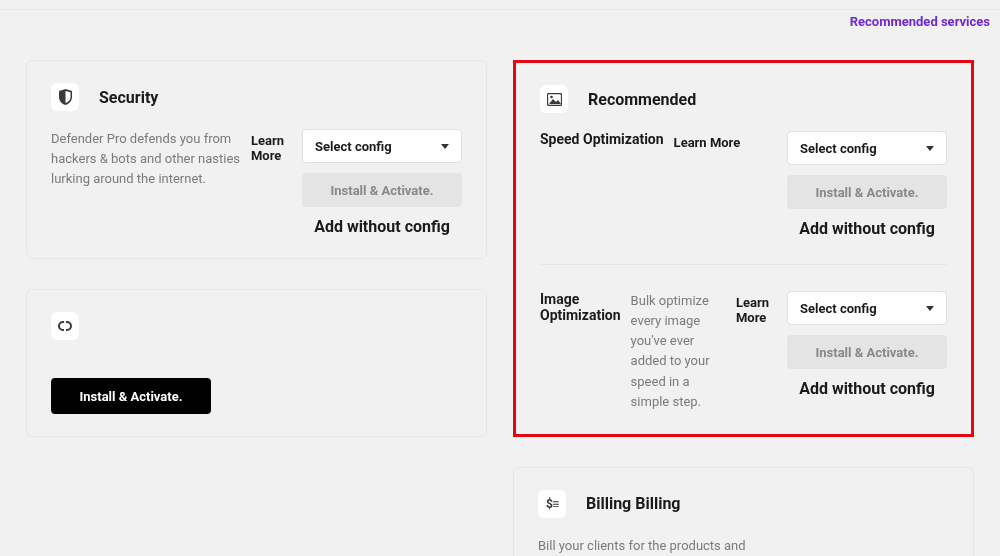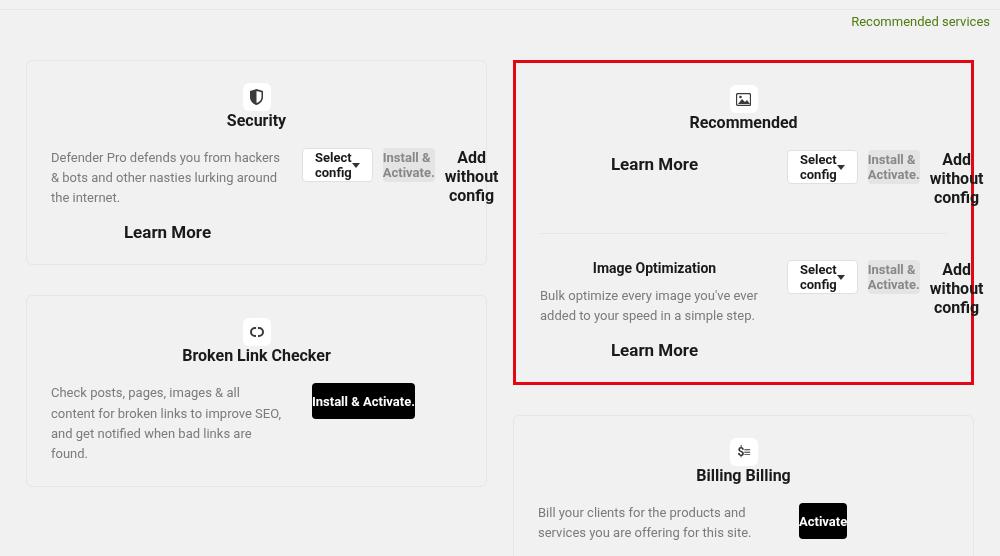--- a/index.html
+++ b/index.html
@@ -14,22 +14,22 @@
   }
   .top-rule {
     border-top: 1px solid #e6e6e6;
     margin-top: 9px;
   }
   .top-right {
     position: absolute;
     right: 10px;
     top: 14px;
     font-size: 13px;
-    font-weight: 400;
-    color: #4d7c0f;
+    font-weight: 700;
+    color: #6d28d9;
   }
   .grid {
     display: flex;
     gap: 26px;
     padding: 50px 26px 0 26px;
   }
   .col {
     flex: 1;
     display: flex;
     flex-direction: column;
@@ -42,23 +42,22 @@
     padding: 22px 24px 22px 24px;
     position: relative;
   }
   .card.highlight {
     border: 3px solid #e30613;
     border-radius: 0;
   }
   .card-head {
     display: flex;
     align-items: center;
-    gap: 0;
+    gap: 20px;
     margin-bottom: 18px;
-    flex-direction: column;
   }
   .icon-box {
     background: #fff;
     border-radius: 6px;
     width: 28px;
     height: 28px;
     display: flex;
     align-items: center;
     justify-content: center;
     font-size: 15px;
@@ -74,44 +73,43 @@
     gap: 18px;
     align-items: flex-start;
   }
   .section + .section-divider {
     border-top: 1px solid #e6e6e6;
     margin: 26px 0;
   }
   .section-left {
     flex: 1;
     display: flex;
-    flex-direction: column;
+    flex-direction: row;
     gap: 10px;
-    align-items: center;
   }
   .sub-title {
     font-size: 14px;
     font-weight: 700;
   }
   .desc {
     color: #7b7b7b;
     font-size: 13px;
     line-height: 1.55;
   }
   .learn {
-    font-size: 17px;
+    font-size: 13px;
     font-weight: 700;
     color: #1a1a1a;
     margin-top: 4px;
     cursor: pointer;
   }
   .section-right {
     width: 160px;
     display: flex;
-    flex-direction: row;
+    flex-direction: column;
     gap: 10px;
     flex-shrink: 0;
   }
   .select {
     background: #fff;
     border: 1px solid #e0e0e0;
     border-radius: 4px;
     height: 34px;
     display: flex;
     align-items: center;
@@ -200,26 +198,22 @@
     </div>
 
     <div class="card">
       <div class="card-head">
         <div class="icon-box">
           <svg width="16" height="12" viewBox="0 0 16 12">
               <path d="M3 6a3 3 0 0 1 3-3h1V1H6a5 5 0 0 0 0 10h1V9H6a3 3 0 0 1-3-3Zm10 0a3 3 0 0 1-3 3H9v2h1a5 5 0 0 0 0-10H9v2h1a3 3 0 0 1 3 3Z" fill="#3a3a3a"></path>
               <rect x="7" y="0" width="2" height="4" fill="#f1f1f1"></rect>
             </svg>
         </div>
-        <div class="card-title">Broken Link Checker</div>
       </div>
       <div class="single-cta">
-        <div class="section-left">
-          <div class="desc">Check posts, pages, images &amp; all content for broken links to improve SEO, and get notified when bad links are found.</div>
-        </div>
         <div class="section-right">
           <div class="spacer10"></div>
           <div class="btn-dark">Install &amp; Activate.</div>
         </div>
       </div>
     </div>
 
   </div>
 
   <div class="col">
@@ -231,20 +225,21 @@
               <rect x="0.5" y="0.5" width="14" height="12" rx="1.5" fill="none" stroke="#3a3a3a" stroke-width="1.3"></rect>
               <circle cx="4.5" cy="4" r="1.3" fill="#3a3a3a"></circle>
               <path d="M2 11 L6 6 L9 9 L11 7 L14 11 Z" fill="#3a3a3a"></path>
             </svg>
         </div>
         <div class="card-title">Recommended</div>
       </div>
 
       <div class="section">
         <div class="section-left">
+          <div class="sub-title">Speed Optimization</div>
           <div class="learn">Learn More</div>
         </div>
         <div class="section-right">
           <div class="select">
             <span>Select config</span>
             <span class="caret-down"></span>
           </div>
           <div class="btn-muted">Install &amp; Activate.</div>
           <div class="link-plain">Add without config</div>
         </div>

